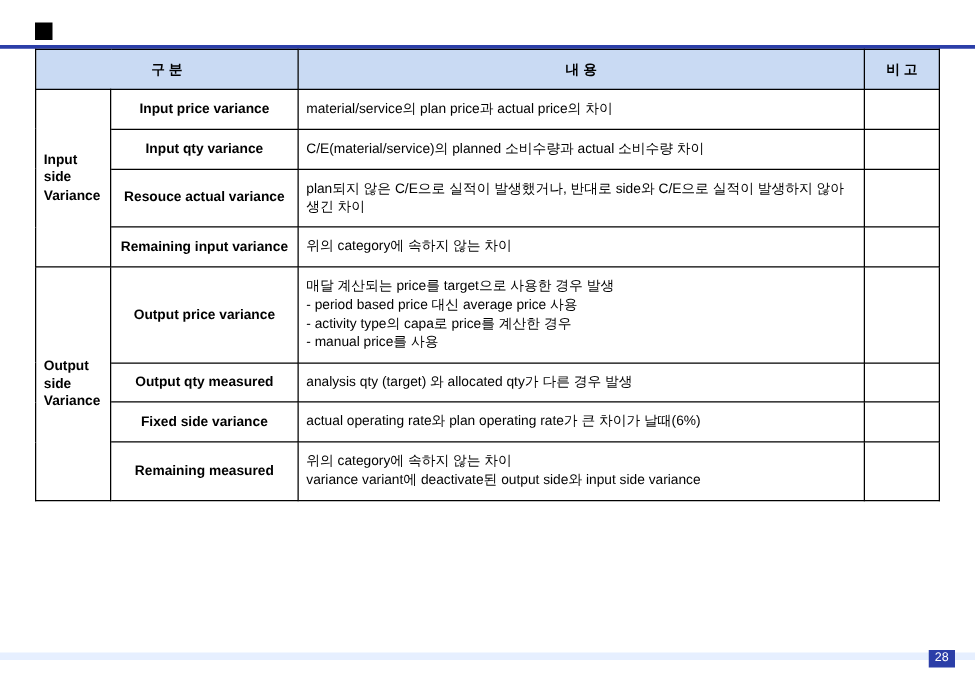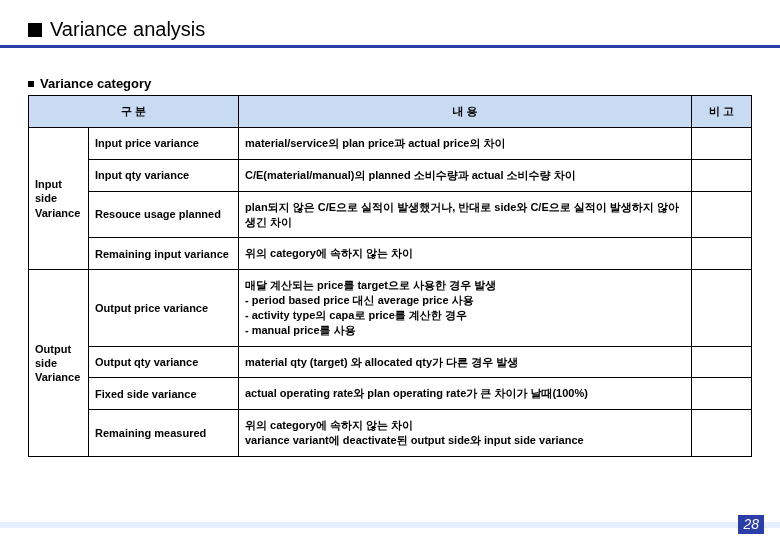--- a/index.html
+++ b/index.html
@@ -76,66 +76,61 @@
   }
   col.c-group { width: 60px; }
   col.c-label { width: 150px; }
   col.c-desc  { width: auto; }
   col.c-note  { width: 60px; }
   td.group {
     font-weight: 700;
     line-height: 1.3;
   }
   td.label {
+    text-align: center;
     font-weight: 700;
     line-height: 1.3;
   }
   td.desc {
     text-align: left;
-    font-weight: 700;
+    font-weight: 400;
     line-height: 1.35;
   }
   td.note {
     text-align: center;
   }
   .footer-bar {
     position: absolute;
     left: 0;
     right: 0;
     bottom: 12px;
     height: 6px;
     background: #e6efff;
   }
   .page-num {
     position: absolute;
     right: 16px;
     bottom: 6px;
-    font-size: 14px;
+    font-size: 10px;
     color: #fff;
     background: #2b3ea8;
     padding: 1px 5px;
     line-height: 1.2;
-    font-style: italic;
   }
 </style>
 </head>
 <body>
 
 <div class="slide">
 
   <div class="title-row">
     <div class="title-bullet"></div>
-    <div class="title-text">Variance analysis</div>
   </div>
   <div class="title-underline"></div>
 
-  <div class="subhead-row">
-    <div class="subhead-bullet"></div>
-    <div>Variance category</div>
-  </div>
 
   <table class="var">
     <colgroup>
       <col class="c-group">
         <col class="c-label">
         <col class="c-desc">
         <col class="c-note">
     </colgroup>
     <thead>
       <tr>
@@ -147,48 +142,48 @@
     <tbody>
 
       <tr>
         <td class="group" rowspan="4">Input side<br>Variance</td>
         <td class="label">Input price variance</td>
         <td class="desc">material/service의 plan price과 actual price의 차이</td>
         <td class="note"></td>
       </tr>
       <tr>
         <td class="label">Input qty variance</td>
-        <td class="desc">C/E(material/manual)의 planned 소비수량과  actual 소비수량 차이</td>
+        <td class="desc">C/E(material/service)의 planned 소비수량과  actual 소비수량 차이</td>
         <td class="note"></td>
       </tr>
       <tr>
-        <td class="label">Resouce usage planned</td>
+        <td class="label">Resouce actual variance</td>
         <td class="desc">plan되지 않은 C/E으로 실적이 발생했거나, 반대로 side와 C/E으로 실적이 발생하지 않아 생긴 차이</td>
         <td class="note"></td>
       </tr>
       <tr>
         <td class="label">Remaining input variance</td>
         <td class="desc">위의 category에 속하지 않는 차이</td>
         <td class="note"></td>
       </tr>
 
       <tr>
         <td class="group" rowspan="4">Output<br>side<br>Variance</td>
         <td class="label">Output price variance</td>
         <td class="desc">매달 계산되는 price를 target으로 사용한 경우 발생<br> - period based price 대신 average price 사용<br> - activity type의 capa로 price를 계산한 경우<br> - manual price를 사용</td>
         <td class="note"></td>
       </tr>
       <tr>
-        <td class="label">Output qty variance</td>
-        <td class="desc">material qty (target) 와 allocated qty가 다른 경우 발생</td>
+        <td class="label">Output qty measured</td>
+        <td class="desc">analysis qty (target) 와 allocated qty가 다른 경우 발생</td>
         <td class="note"></td>
       </tr>
       <tr>
         <td class="label">Fixed side variance</td>
-        <td class="desc">actual operating rate와 plan operating rate가 큰 차이가 날때(100%)</td>
+        <td class="desc">actual operating rate와 plan operating rate가 큰 차이가 날때(6%)</td>
         <td class="note"></td>
       </tr>
       <tr>
         <td class="label">Remaining measured</td>
         <td class="desc">위의 category에 속하지 않는 차이<br>variance variant에 deactivate된 output side와 input side variance</td>
         <td class="note"></td>
       </tr>
     </tbody>
   </table>
 

